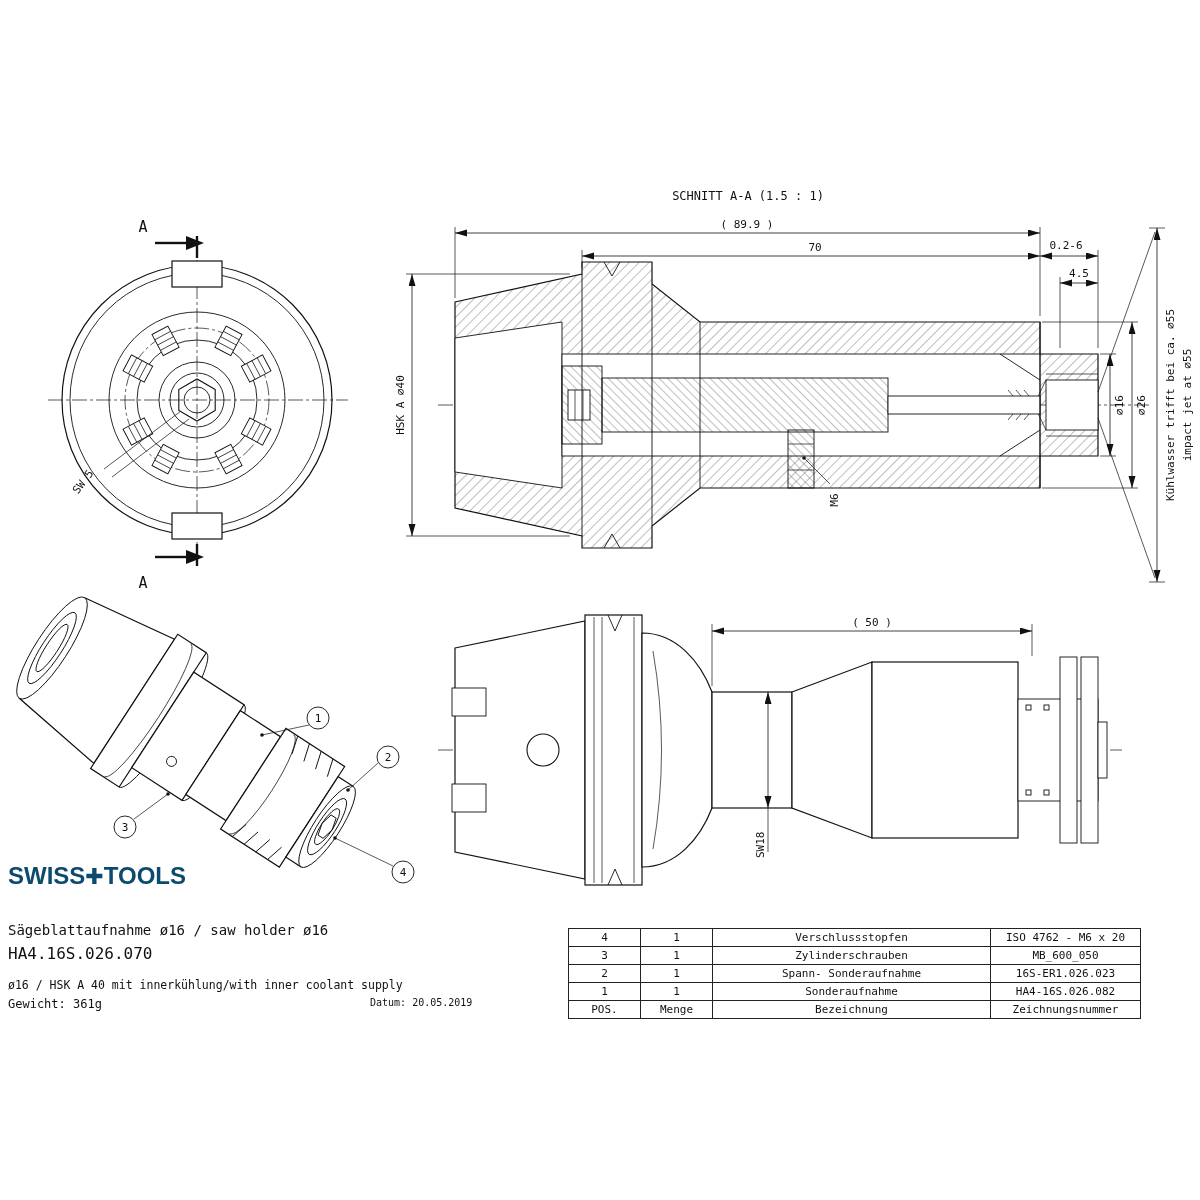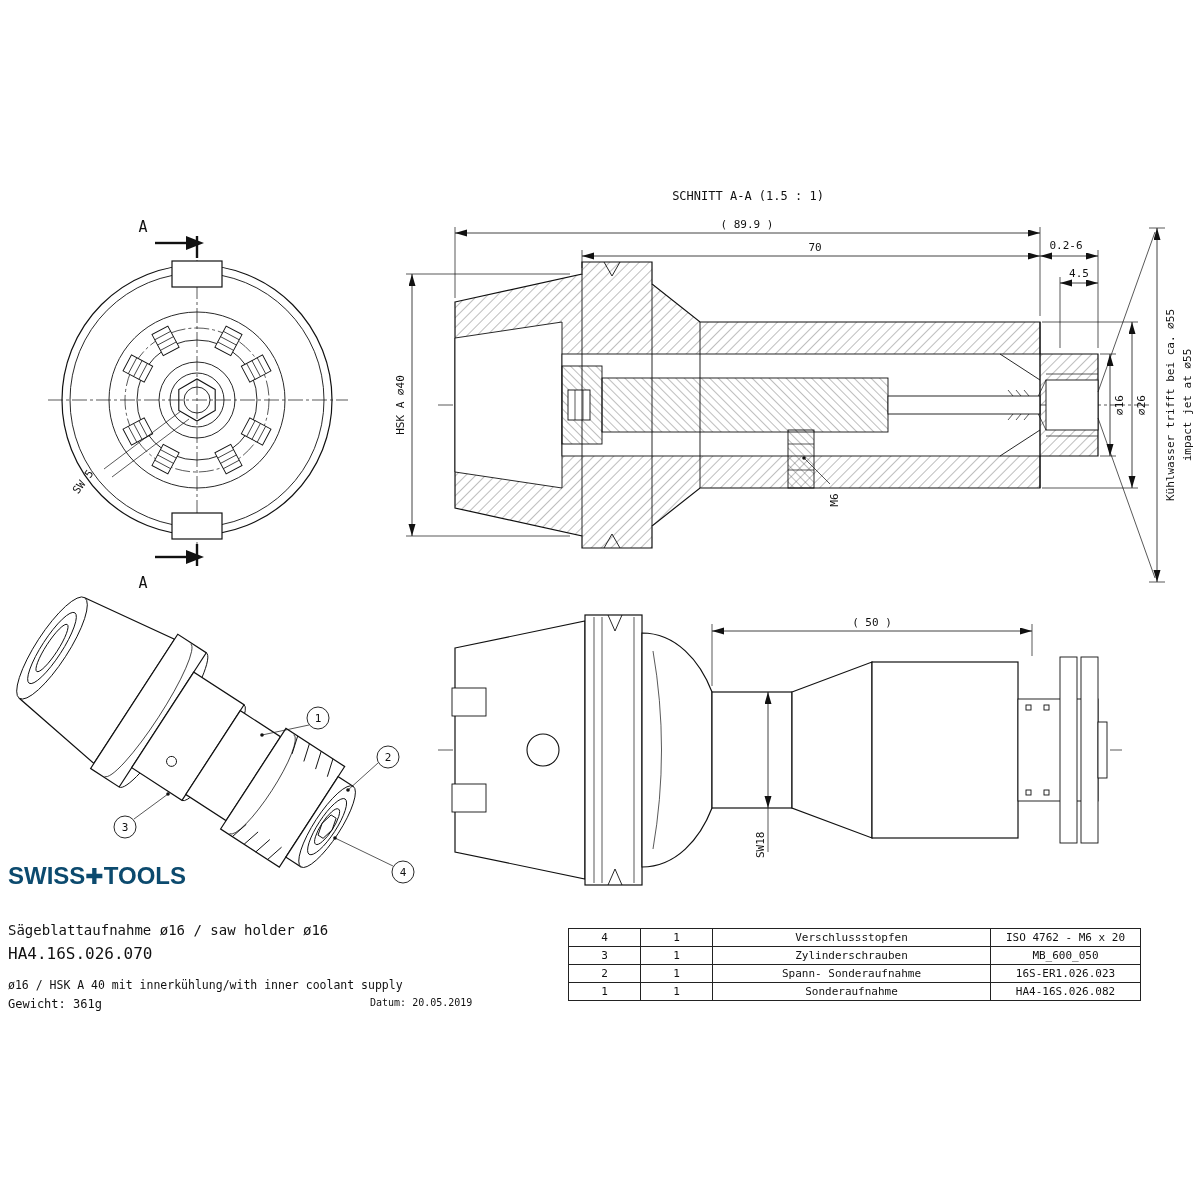--- a/index.html
+++ b/index.html
@@ -358,16 +358,22 @@
       <td>1</td>
       <td>Spann- Sonderaufnahme</td>
       <td>16S-ER1.026.023</td>
     </tr>
     <tr>
       <td>1</td>
       <td>1</td>
       <td>Sonderaufnahme</td>
       <td>HA4-16S.026.082</td>
     </tr>
+    <tr>
+      <td>POS.</td>
+      <td>Menge</td>
+      <td>Bezeichnung</td>
+      <td>Zeichnungsnummer</td>
+    </tr>
   </tbody>
 </table>
 
 </div>
 
 </body></html>

